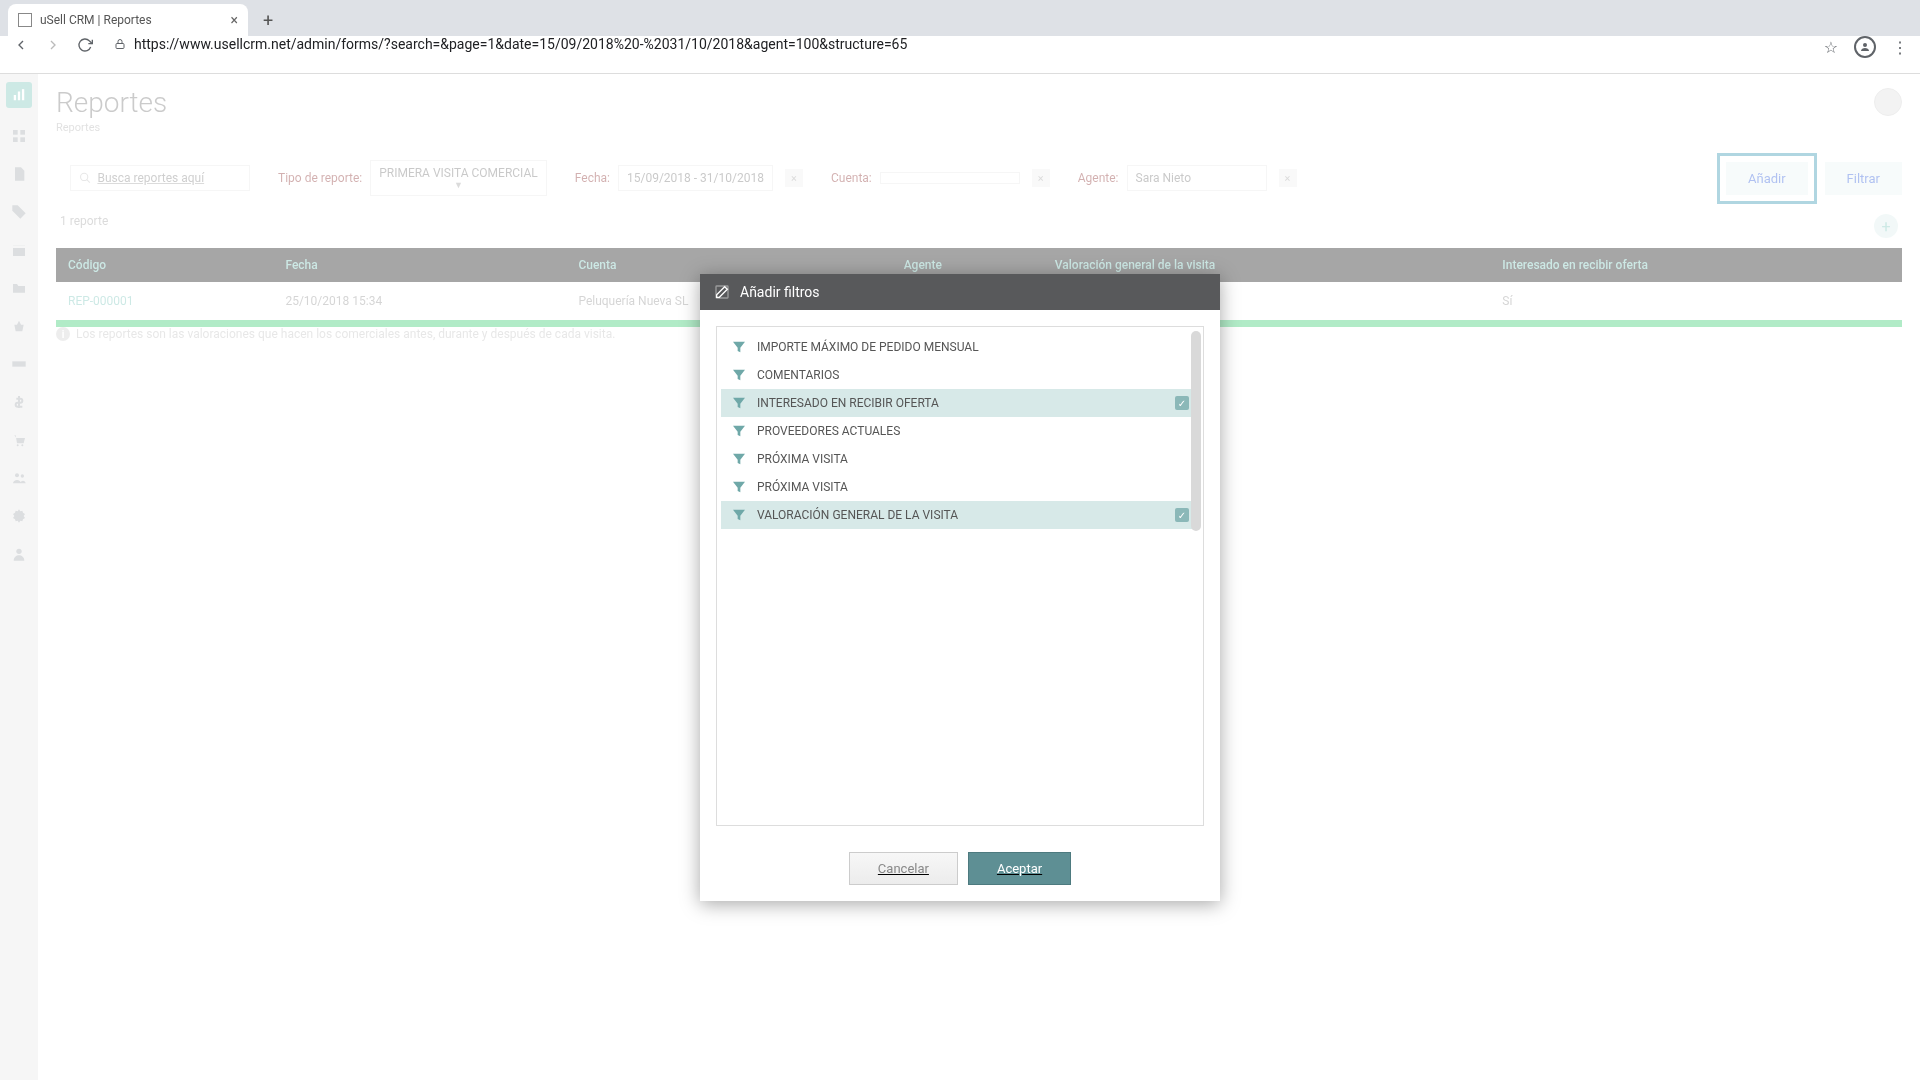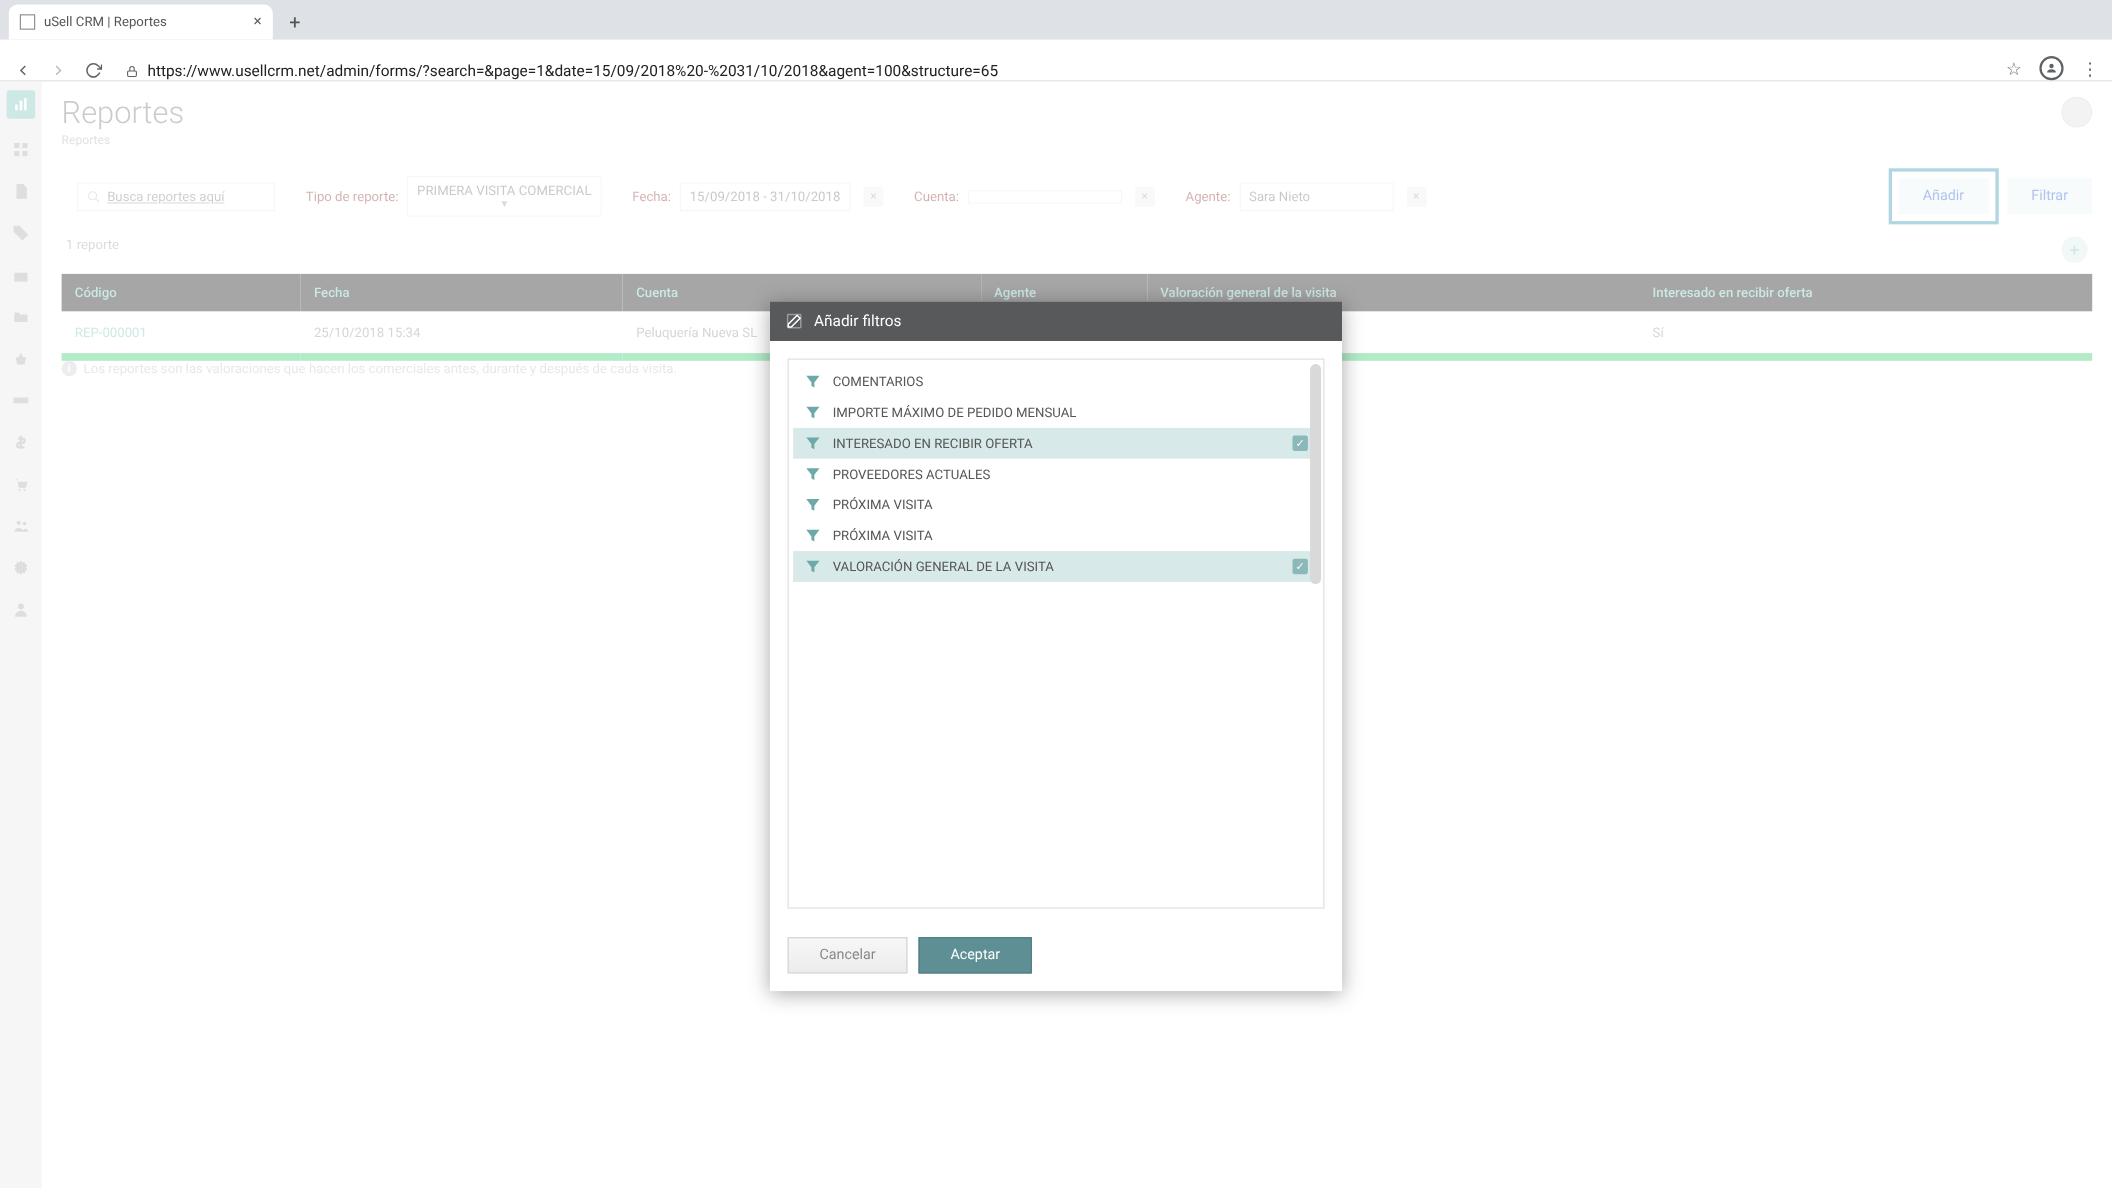--- a/index.html
+++ b/index.html
@@ -5,21 +5,21 @@
     * { margin:0; padding:0; box-sizing:border-box; font-family:-apple-system,BlinkMacSystemFont,"Segoe UI",Roboto,Arial,sans-serif; }
     body { width:1920px; height:1080px; background:#fff; overflow:hidden; position:relative; }
     
     
     .browser-chrome { background:#dee1e6; }
     .tabs-bar { height:36px; display:flex; align-items:flex-end; padding-left:8px; }
     .tab { background:#fff; height:32px; width:240px; border-radius:8px 8px 0 0; display:flex; align-items:center; padding:0 10px; font-size:12px; color:#555; gap:8px; }
     .tab .page-icon { width:14px; height:14px; border:1px solid #888; display:inline-block; }
     .tab .close { margin-left:auto; font-size:14px; color:#666; }
     .new-tab { width:28px; height:28px; display:flex; align-items:center; justify-content:center; color:#555; font-size:18px; margin-left:6px; margin-bottom:2px; }
-    .addr-bar { background:#fff; height:38px; display:flex; align-items:flex-end; padding:0 12px; gap:14px; border-bottom:1px solid #ddd; }
+    .addr-bar { background:#fff; height:38px; display:flex; align-items:flex-start; padding:0 12px; gap:14px; border-bottom:1px solid #ddd; }
     .nav-btn { width:18px; height:18px; display:flex; align-items:center; justify-content:center; color:#5f6368; }
     .nav-btn.disabled { color:#bbb; }
     .url-box { flex:1; display:flex; align-items:center; gap:8px; font-size:14px; color:#202124; padding:0 6px; }
     .lock { width:12px; height:14px; }
     .right-icons { display:flex; gap:16px; align-items:center; color:#5f6368; }
     .star { font-size:16px; }
     .avatar-circle { width:22px; height:22px; border-radius:50%; border:2px solid #5f6368; display:flex; align-items:center; justify-content:center; }
     .dots { font-size:16px; }
 
     
@@ -62,21 +62,21 @@
     
     .modal { width:520px; background:#fff; box-shadow:0 3px 18px rgba(0,0,0,0.35); }
     .modal-header { background:#58595b; color:#fff; padding:10px 14px; font-size:14px; display:flex; align-items:center; gap:10px; }
     .modal-body { padding:16px; }
     .filter-list { border:1px solid #ddd; height:500px; overflow-y:auto; padding:6px 4px; position:relative; }
     .filter-item { display:flex; align-items:center; gap:10px; padding:6px 10px; font-size:12px; color:#555; }
     .filter-item.selected { background:#d7e9e8; }
     .filter-item .fi-icon { color:#6fa8a8; }
     .filter-item .check { margin-left:auto; width:14px; height:14px; background:#8bb8b8; border-radius:2px; display:flex; align-items:center; justify-content:center; color:#fff; font-size:10px; }
     .scrollbar-fake { position:absolute; right:2px; top:4px; width:10px; height:200px; background:#d9d9d9; border-radius:5px; }
-    .modal-footer { padding:10px 16px 16px; display:flex; justify-content:flex-start; gap:10px; }
+    .modal-footer { padding:10px 16px 16px; display:flex; justify-content:center; gap:10px;text-decoration:underline; }
     .btn-cancel { padding:8px 28px; background:linear-gradient(#f7f7f7,#ececec); border:1px solid #ccc; color:#888; font-size:13px; cursor:pointer; }
     .btn-accept { padding:8px 28px; background:#5e8f94; border:1px solid #4d7a7f; color:#fff; font-size:13px; cursor:pointer; }
     
     svg { display:block; }
   </style>
 </head>
 <body>
 
 <div class="browser-chrome">
   <div class="tabs-bar">
@@ -293,29 +293,29 @@
       </div>
       <div class="modal-body">
         <div class="filter-list" id="filter-list">
           <div class="scrollbar-fake"></div>
         <div class="filter-item">
               <span class="fi-icon">
                 <svg width="16" height="16" viewBox="0 0 24 24" fill="#6fa8a8">
                   <path d="M3 4h18l-7 9v7l-4-2v-5z"></path>
                 </svg>
               </span>
+              <span>IMPORTE MÁXIMO DE PEDIDO MENSUAL</span>
+            </div>
+            <div class="filter-item">
+              <span class="fi-icon">
+                <svg width="16" height="16" viewBox="0 0 24 24" fill="#6fa8a8">
+                  <path d="M3 4h18l-7 9v7l-4-2v-5z"></path>
+                </svg>
+              </span>
               <span>COMENTARIOS</span>
-            </div>
-            <div class="filter-item">
-              <span class="fi-icon">
-                <svg width="16" height="16" viewBox="0 0 24 24" fill="#6fa8a8">
-                  <path d="M3 4h18l-7 9v7l-4-2v-5z"></path>
-                </svg>
-              </span>
-              <span>IMPORTE MÁXIMO DE PEDIDO MENSUAL</span>
             </div>
             <div class="filter-item selected">
               <span class="fi-icon">
                 <svg width="16" height="16" viewBox="0 0 24 24" fill="#6fa8a8">
                   <path d="M3 4h18l-7 9v7l-4-2v-5z"></path>
                 </svg>
               </span>
               <span>INTERESADO EN RECIBIR OFERTA</span>
               <span class="check">✓</span>
             </div>

